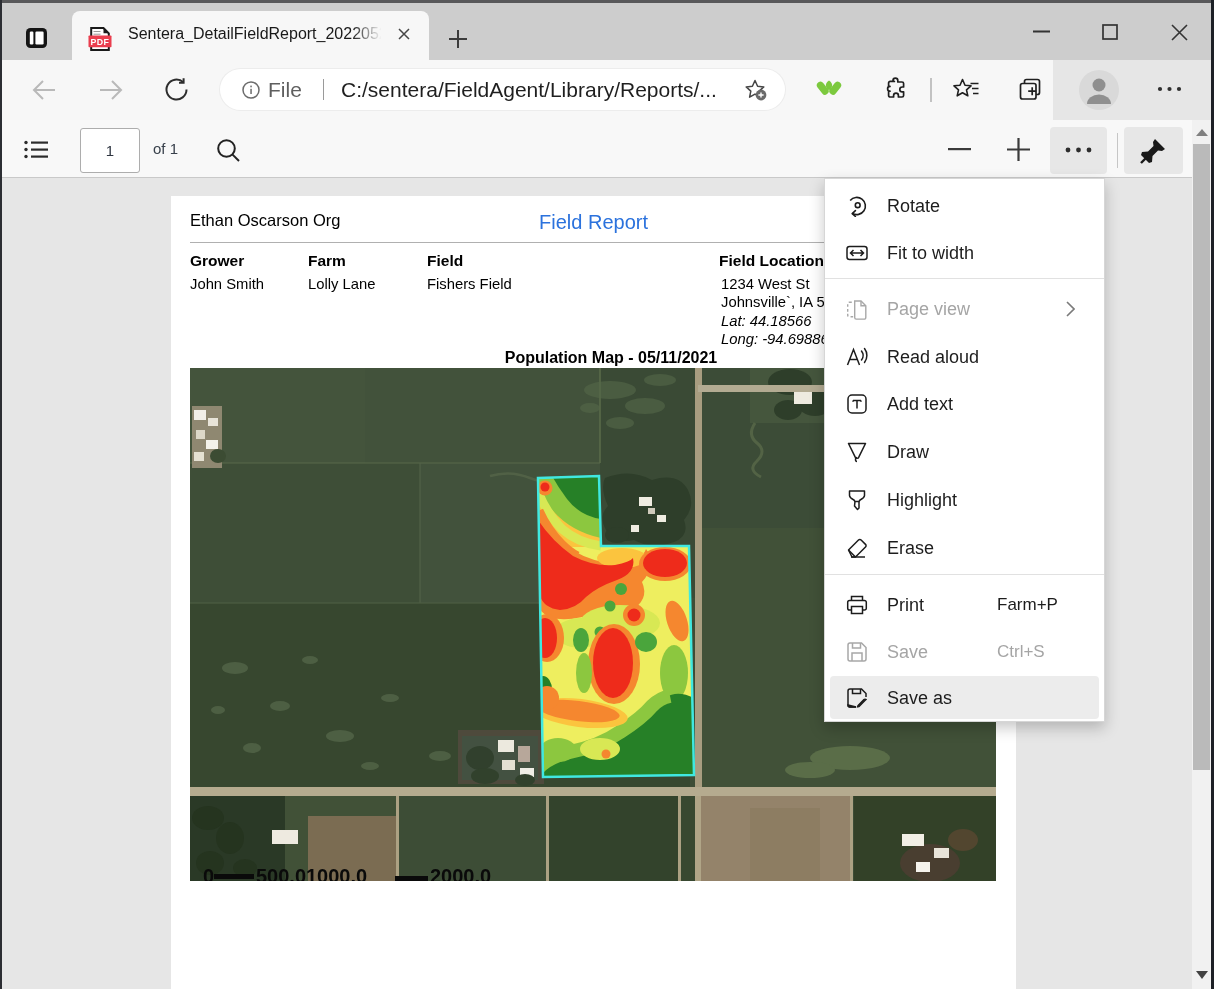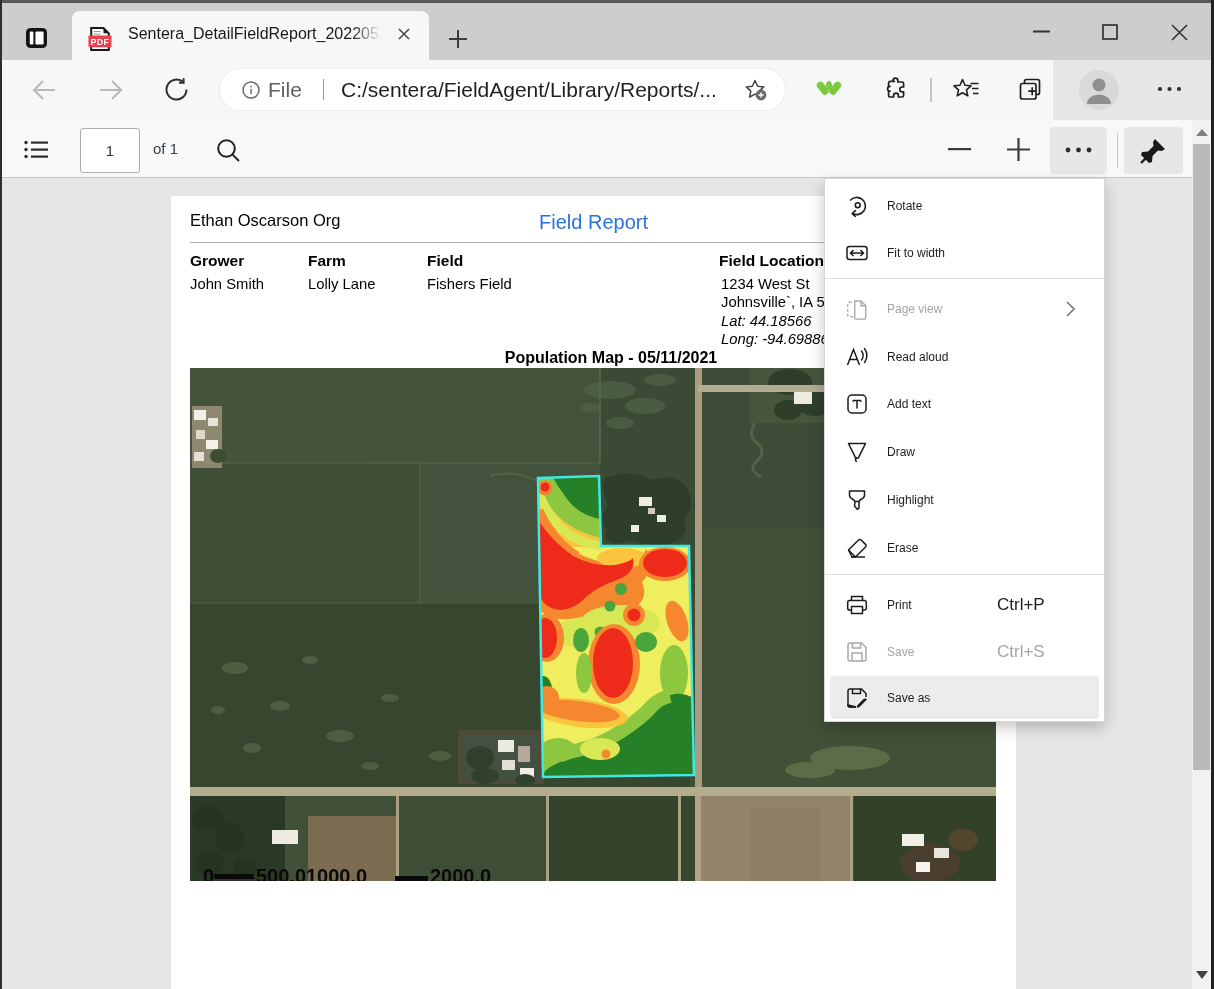--- a/index.html
+++ b/index.html
@@ -57,21 +57,21 @@
 .t15i { font-size:14.8px; font-style:italic; }
 #maptitle { left:100px; top:153px; width:680px; text-align:center; font-size:16px;
   font-weight:bold; }
 #map { left:19px; top:172px; width:806px; height:513px; overflow:hidden; }
 
 
 #menu { left:824px; top:178px; width:281px; height:544px; background:#fff;
   border:1px solid #d6d6d6; box-shadow:0 6px 14px rgba(0,0,0,0.22); z-index:40; }
 .mi { position:absolute; left:0; width:279px; height:46px; }
 .mico { position:absolute; left:21px; top:12px; width:22px; height:22px; }
-.mlbl { position:absolute; left:62px; top:0; line-height:46px; font-size:12px; color:#1d1d1d; }
+.mlbl { position:absolute; left:62px; top:0; line-height:46px; font-size:18px; color:#1d1d1d; }
 .msc  { position:absolute; left:172px; top:0; line-height:46px; font-size:17px; color:#1d1d1d; }
 .msep { position:absolute; left:0; width:279px; height:1px; background:#e1e1e1; }
 .dis .mlbl, .dis .msc { color:#a5a5a5; }
 </style>
 </head>
 <body>
 <div id="win">
   <div class="abs" id="titlebar"></div>
   <div class="abs" id="btop"></div>
   <div class="abs" id="bleft"></div>
@@ -521,21 +521,21 @@
     </div>
     <div class="msep" style="top:395px"></div>
 
     <div class="mi" style="top:403px">
       <svg class="mico" viewBox="0 0 22 22">
         <path d="M5.5 6.5 v-4 h11 v4" fill="none" stroke="#1c1c1c" stroke-width="1.5"></path>
         <path d="M5.5 16 h-2 a1.8 1.8 0 0 1 -1.8 -1.8 v-6 a1.8 1.8 0 0 1 1.8 -1.8 h15 a1.8 1.8 0 0 1 1.8 1.8 v6 a1.8 1.8 0 0 1 -1.8 1.8 h-2" fill="none" stroke="#1c1c1c" stroke-width="1.5"></path>
         <rect x="5.5" y="12.5" width="11" height="7" fill="none" stroke="#1c1c1c" stroke-width="1.5"></rect>
       </svg>
       <div class="mlbl">Print</div>
-      <div class="msc">Ctrl+P</div>
+      <div class="msc">Farm+P</div>
     </div>
 
     <div class="mi dis" style="top:450px">
       <svg class="mico" viewBox="0 0 22 22">
         <path d="M2 4 a2 2 0 0 1 2 -2 h11.5 L20 6.5 V18 a2 2 0 0 1 -2 2 H4 a2 2 0 0 1 -2 -2 Z" fill="none" stroke="#a8a8a8" stroke-width="1.5"></path>
         <path d="M6.5 2 v5 h8 v-5" fill="none" stroke="#a8a8a8" stroke-width="1.5"></path>
         <path d="M6 20 v-8 h10 v8" fill="none" stroke="#a8a8a8" stroke-width="1.5"></path>
       </svg>
       <div class="mlbl">Save</div>
       <div class="msc">Ctrl+S</div>

